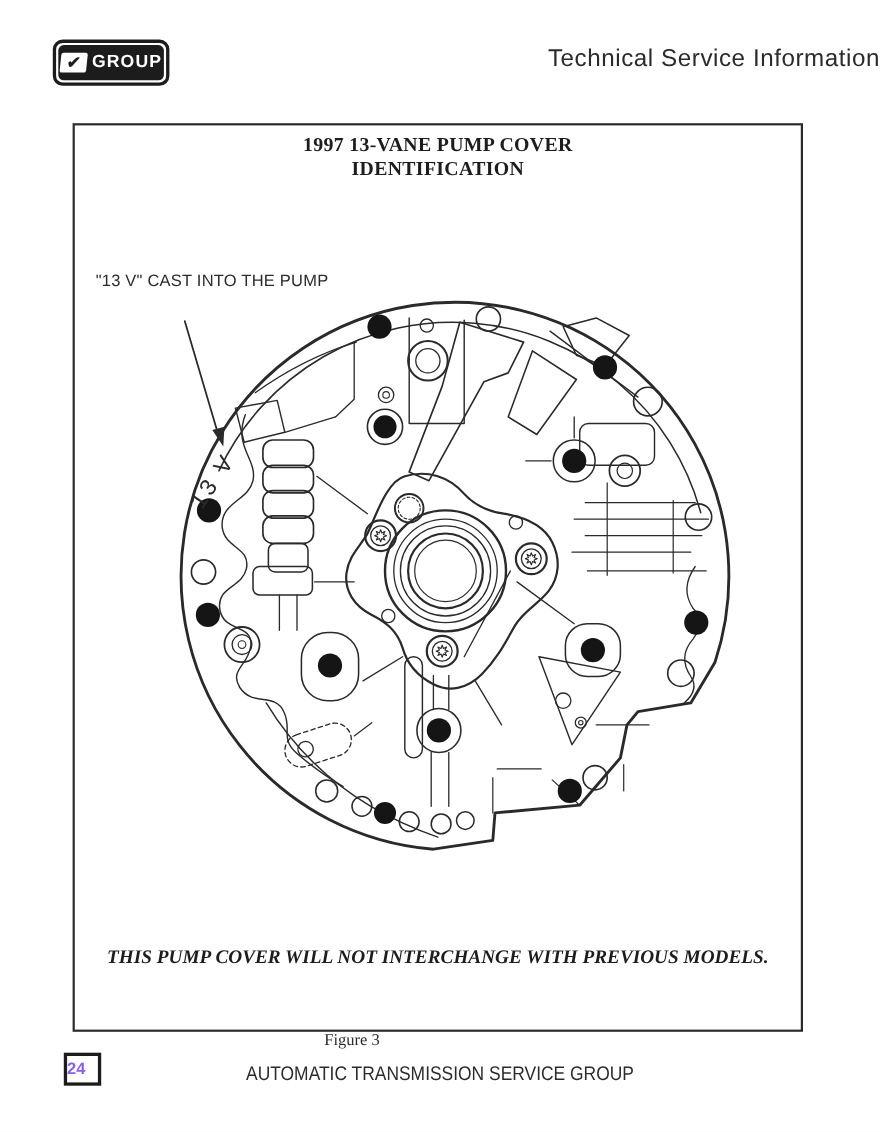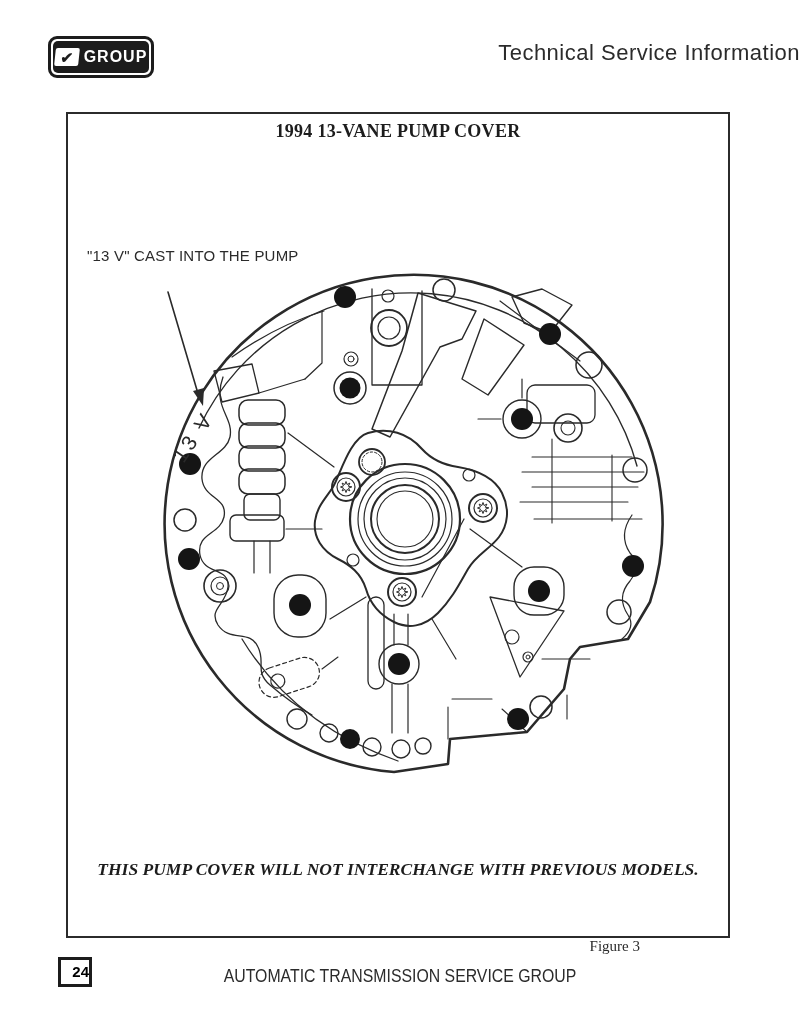--- a/index.html
+++ b/index.html
@@ -43,27 +43,27 @@
     position:absolute;left:19px;top:132px;
     font-size:15px;line-height:19px;letter-spacing:.2px;color:#2b2b2b;
   }
   .drawing{position:absolute;left:4px;top:153px;}
   .caution{
     position:absolute;left:0;top:696px;width:100%;text-align:center;
     font-family:"Liberation Serif",serif;font-style:italic;font-weight:bold;
     font-size:17.5px;line-height:22px;color:#1d1d1d;margin-top:48px;
   }
   .fig-caption{
-    position:absolute;left:0;top:938px;width:640px;text-align:right;
+    position:absolute;left:0;top:938px;width:640px;text-align:center;
     font-family:"Liberation Serif",serif;font-size:15px;color:#2b2b2b;
   }
   .page-num{
     position:absolute;left:58px;top:957px;width:28px;height:24px;
-    border:3px solid #1c1c1c;text-align:right;line-height:24px;
-    font-weight:bold;font-size:15px;color:#000000;
+    border:3px solid #1c1c1c;text-align:left;line-height:24px;
+    font-weight:bold;font-size:15px;color:#8b5cf6;
   }
   .footer-org{
     position:absolute;left:0;top:966px;width:800px;text-align:center;
     font-size:18px;color:#2b2b2b;transform:scaleX(.88);transform-origin:50% 50%;
     letter-spacing:0;
   }
   
   svg .ln{fill:none;stroke:#2a2a2a;stroke-linejoin:round;stroke-linecap:round;}
   svg .dot{fill:#151515;stroke:none;}
   svg text.cast{
@@ -80,21 +80,22 @@
     <div class="logo-inner">
       <span class="logo-check">✔</span>
       <span class="logo-word">GROUP</span>
     </div>
   </div>
   <div class="hdr-title">Technical Service Information</div>
 
   <div class="fig-box">
 
     <div class="fig-title">
-      <div>1994 13-VANE PUMP COVER</div>
+      <div>1997 13-VANE PUMP COVER</div>
+      <div>IDENTIFICATION</div>
     </div>
 
     <div class="annotation">
       <div>"13 V" CAST INTO THE PUMP</div>
     </div>
 
     <svg class="drawing" width="600" height="520" viewBox="0 0 600 520">
       <defs>
         <g id="torx">
           <circle r="14" class="ln" stroke-width="2"></circle>

